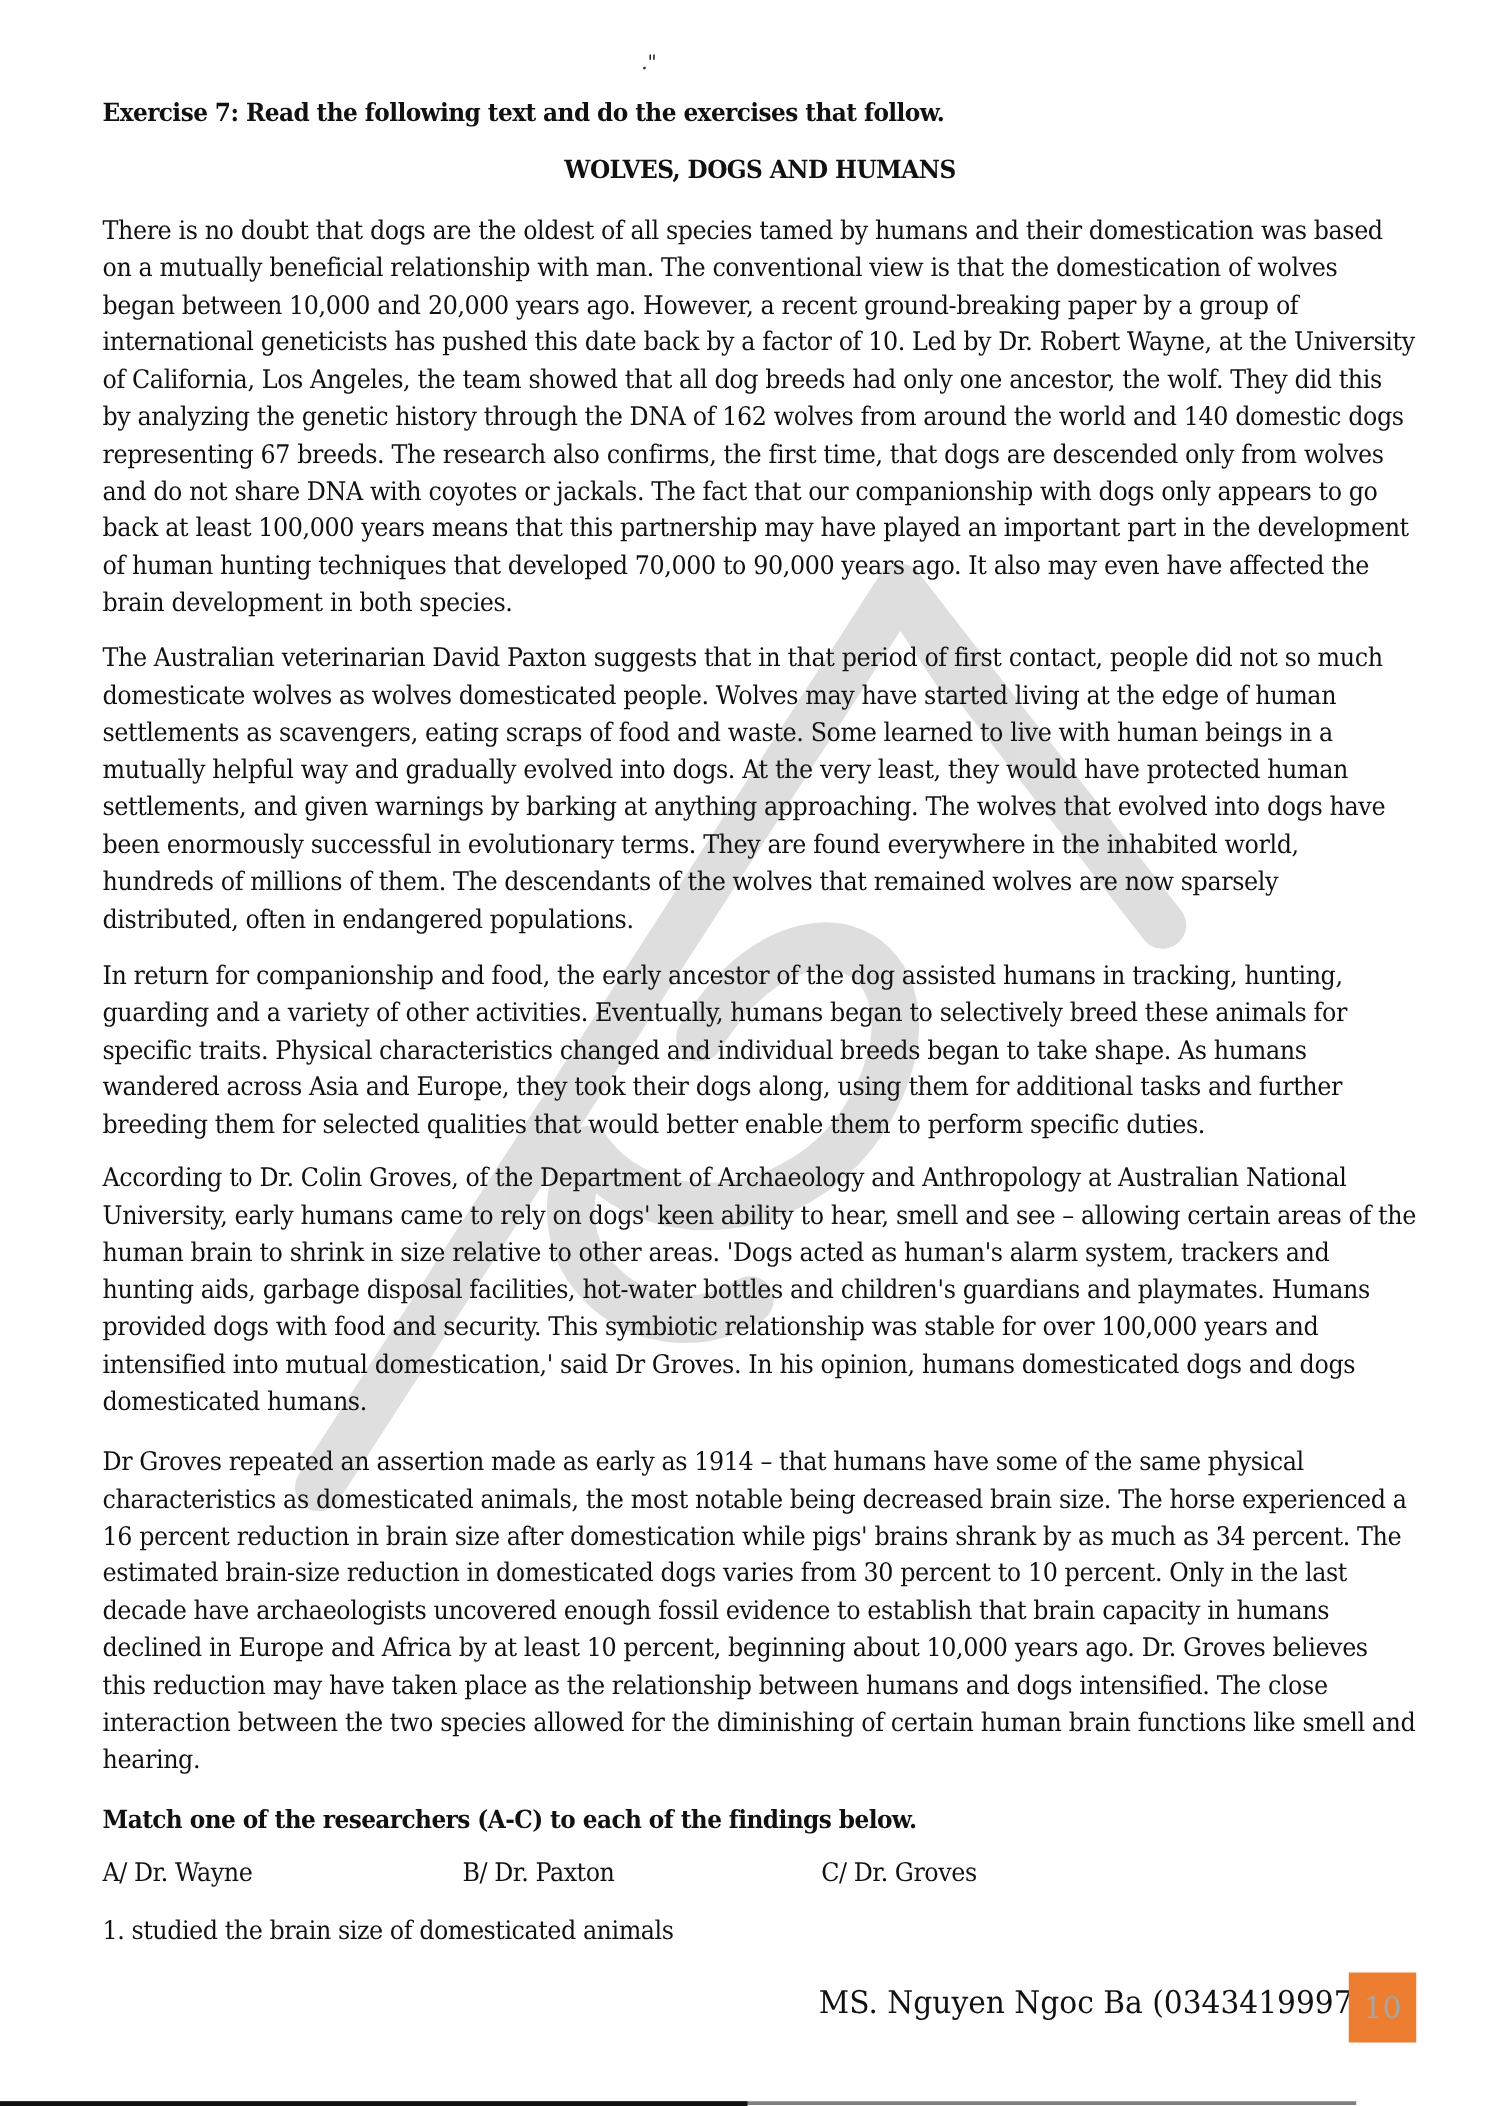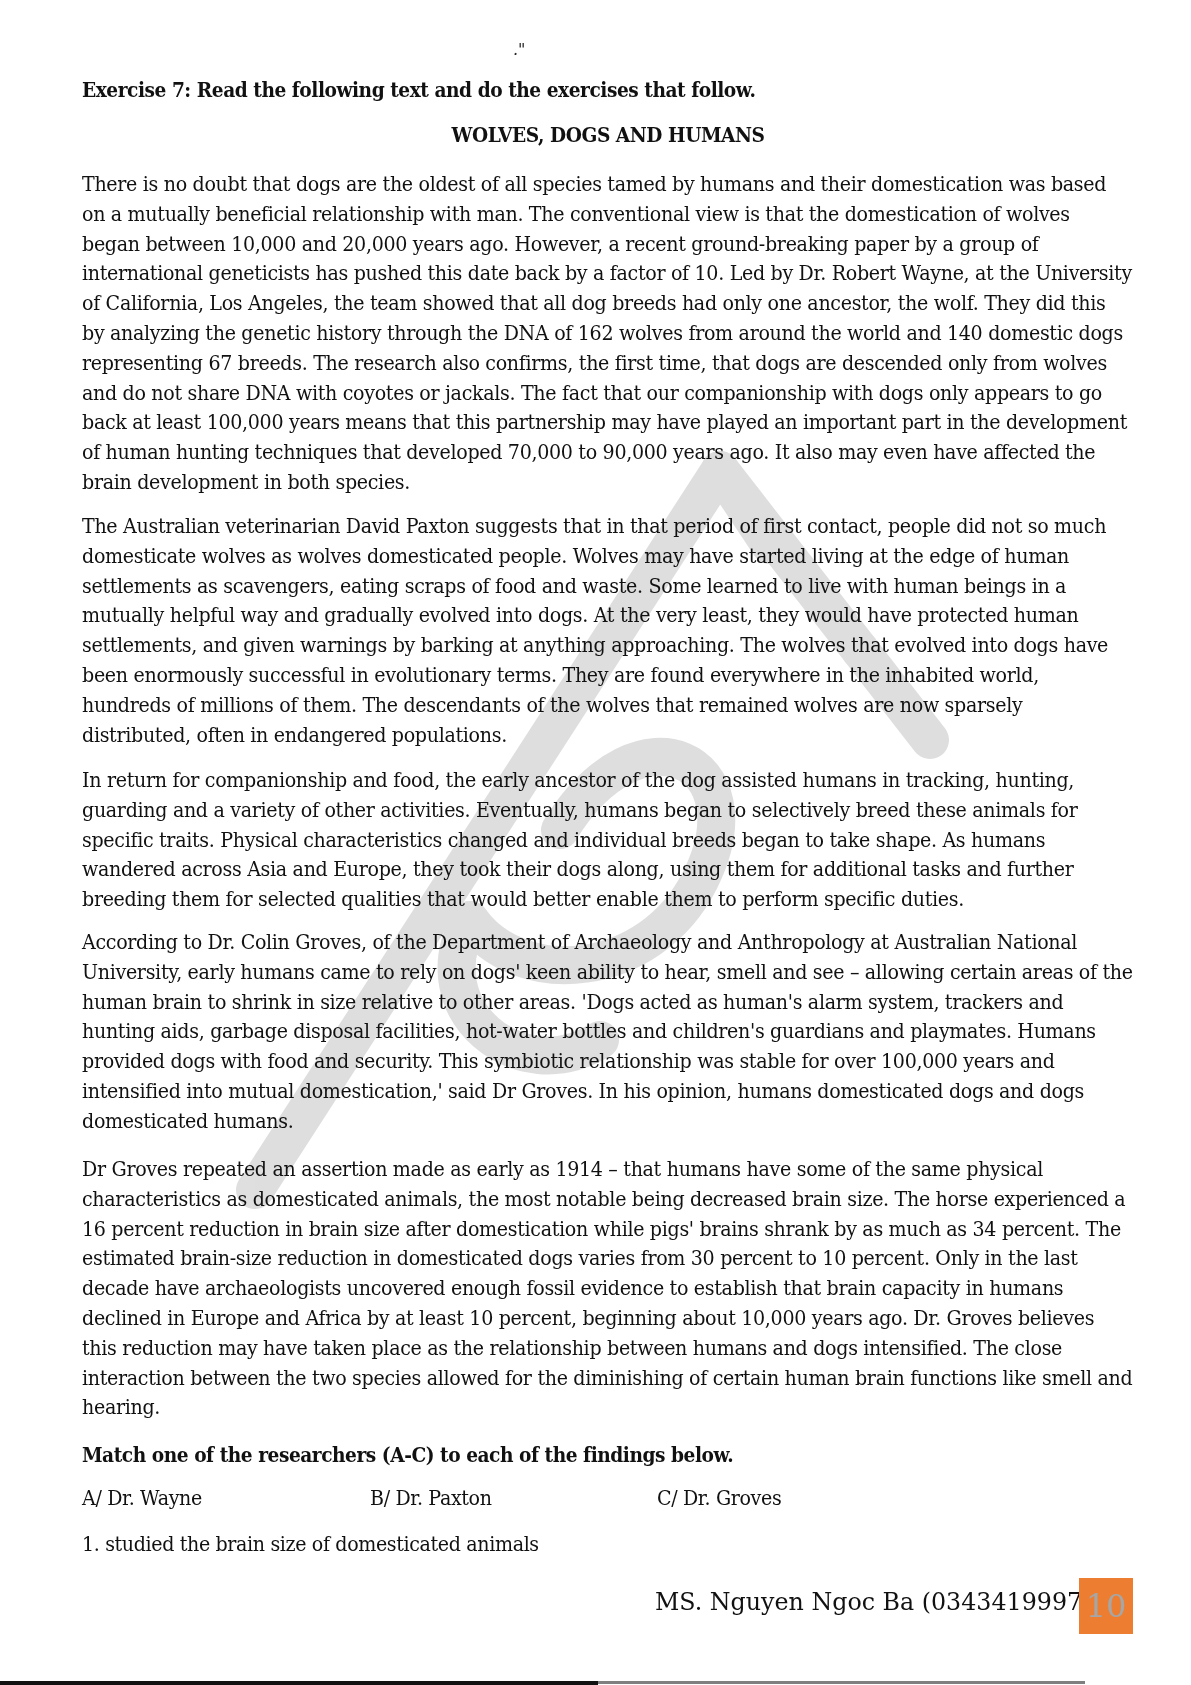--- a/index.html
+++ b/index.html
@@ -133,21 +133,21 @@
       z-index: 1;
     }
     .page-badge {
       position: absolute;
       left: 1079px;
       top: 1578px;
       width: 54px;
       height: 56px;
       background: #ed7d31;
       color: #a6a6a6;
-      font-size: 32px;
+      font-size: 24px;
       display: flex;
       align-items: center;
       justify-content: center;
       z-index: 1;
     }
     .bottom-rule {
       position: absolute;
       left: 0;
       top: 1681px;
       width: 1085px;

